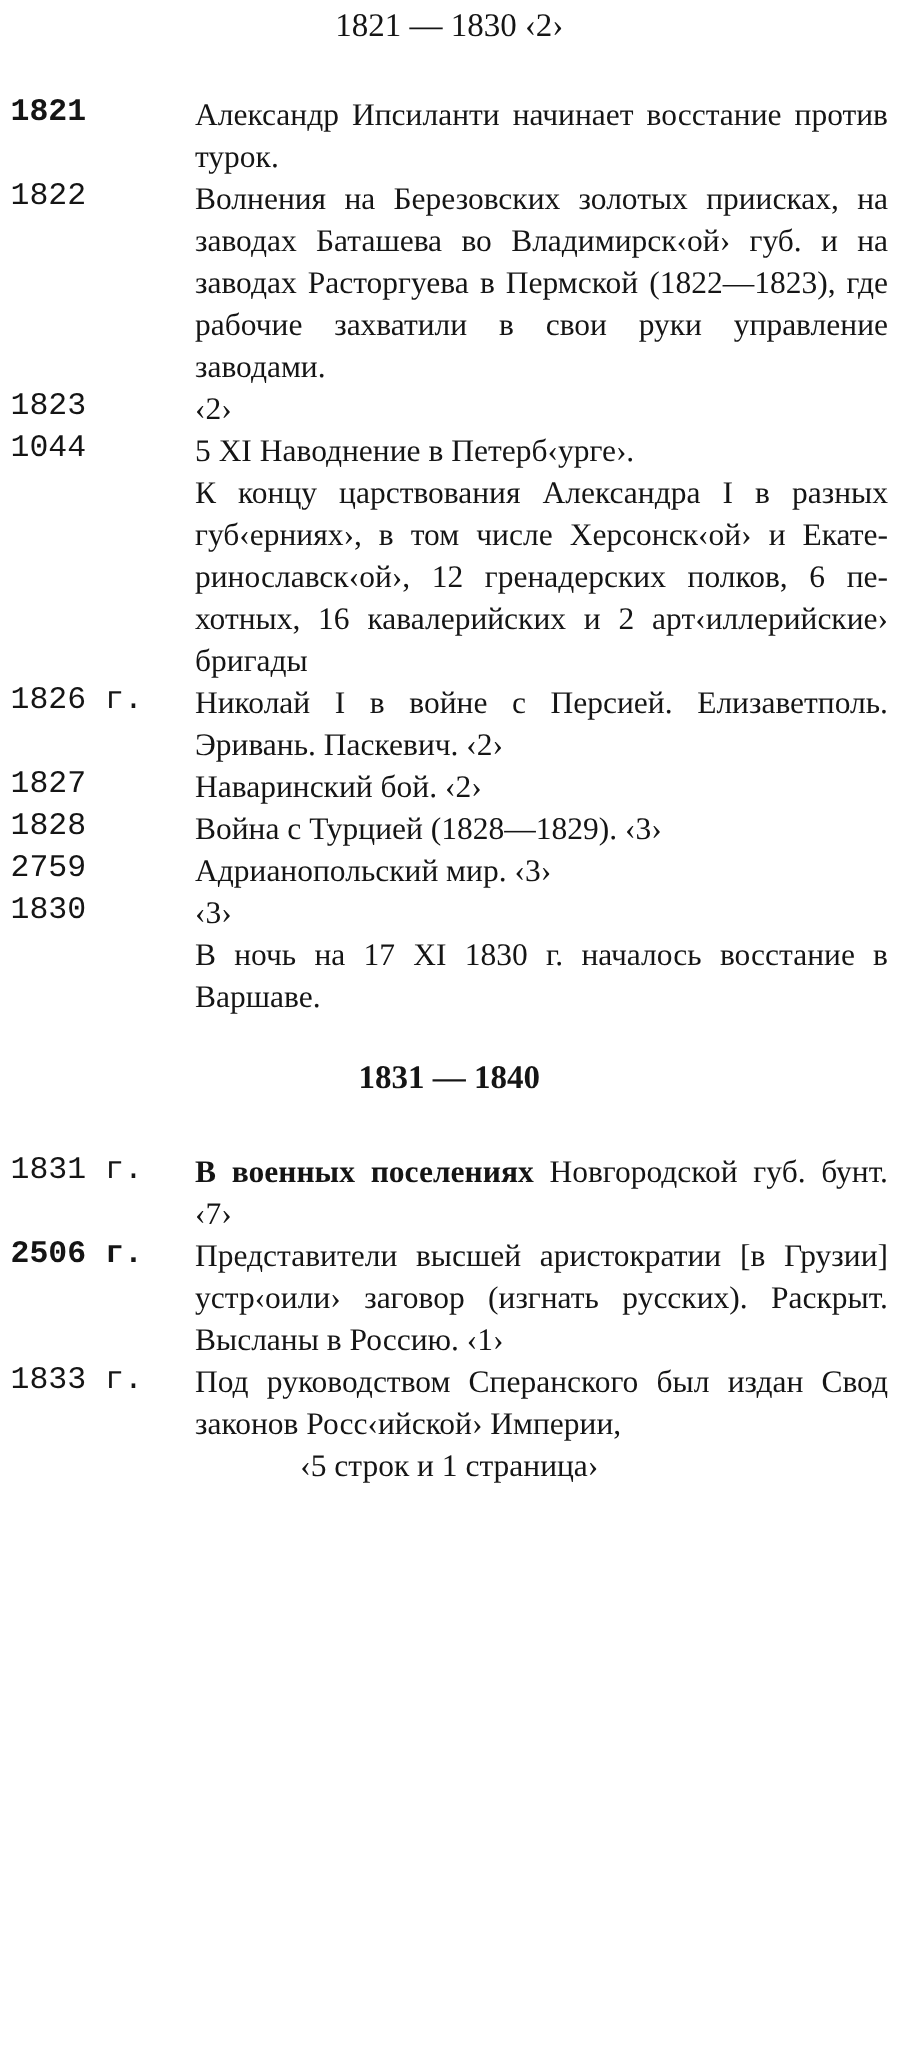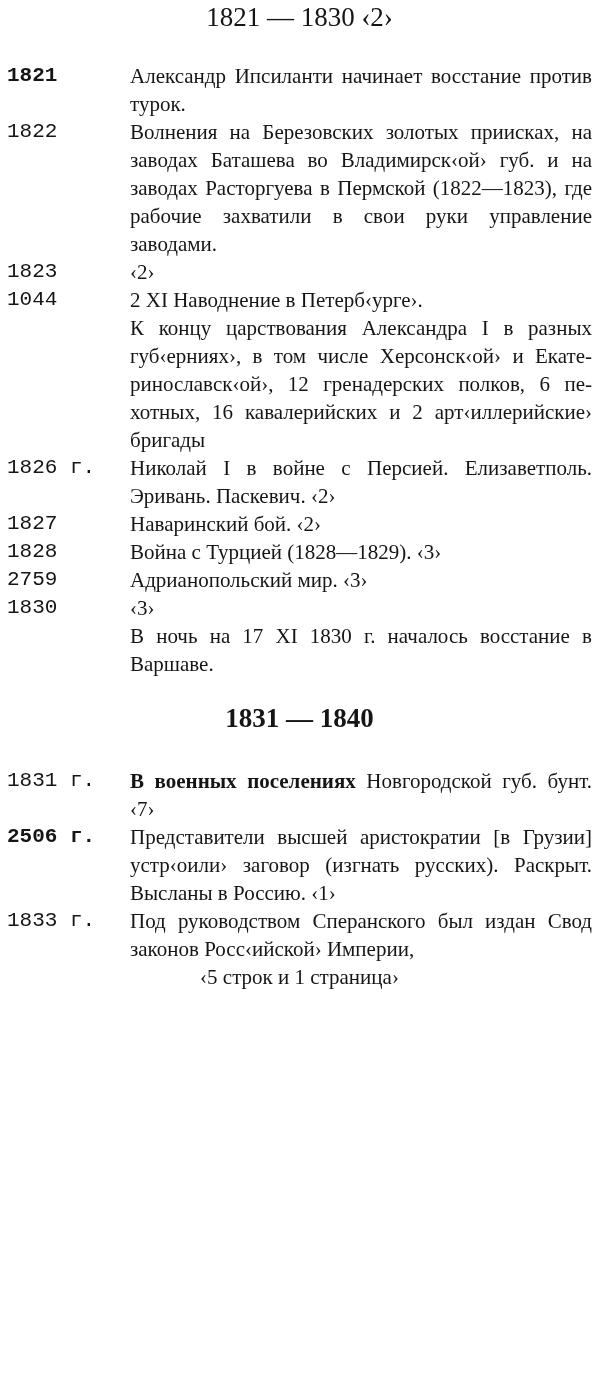--- a/index.html
+++ b/index.html
@@ -12,21 +12,21 @@
     color: #151515;
     font-family: "Liberation Serif", "DejaVu Serif", serif;
     font-size: 21px;
     line-height: 28px;
     padding: 3px 8px 0 7px;
     overflow: hidden;
   }
   .section-heading {
     margin: 0 0 31px 0;
     text-align: center;
-    font-size: 27px;
+    font-size: 22px;
     font-weight: normal;
     line-height: 28px;
   }
   .section:not(:first-child) .section-heading { margin-top: 26px; margin-bottom: 35px; }
   .section-heading.bold { font-weight: bold; }
   .entry { display: flex; align-items: flex-start; }
   .entry .year { flex: 0 0 123px; width: 123px; font-family: Liberation Mono, monospace; }
   .entry .year.bold { font-weight: bold; }
   .entry .body { flex: 1 1 auto; min-width: 0; }
   .entry p { margin: 0; text-align: justify; }
@@ -55,21 +55,21 @@
         </div>
         <div class="entry">
           <div class="year">1823</div>
           <div class="body">
             <p><span>‹2›</span></p>
           </div>
         </div>
         <div class="entry">
           <div class="year">1044</div>
           <div class="body">
-            <p><span>2 XI Наводнение в Петерб‹урге›.</span></p>
+            <p><span>5 XI Наводнение в Петерб‹урге›.</span></p>
             <p><span>К концу царствования Александра I в разных губ‹ерниях›, в том числе Херсонск‹ой› и Екате­ринославск‹ой›, 12 гренадерских полков, 6 пе­хотных, 16 кавалерийских и 2 арт‹иллерийские› бригады</span></p>
           </div>
         </div>
         <div class="entry">
           <div class="year">1826 г.</div>
           <div class="body">
             <p><span>Николай I в войне с Персией. Елизаветполь. Эривань. Паскевич. ‹2›</span></p>
           </div>
         </div>
         <div class="entry">

